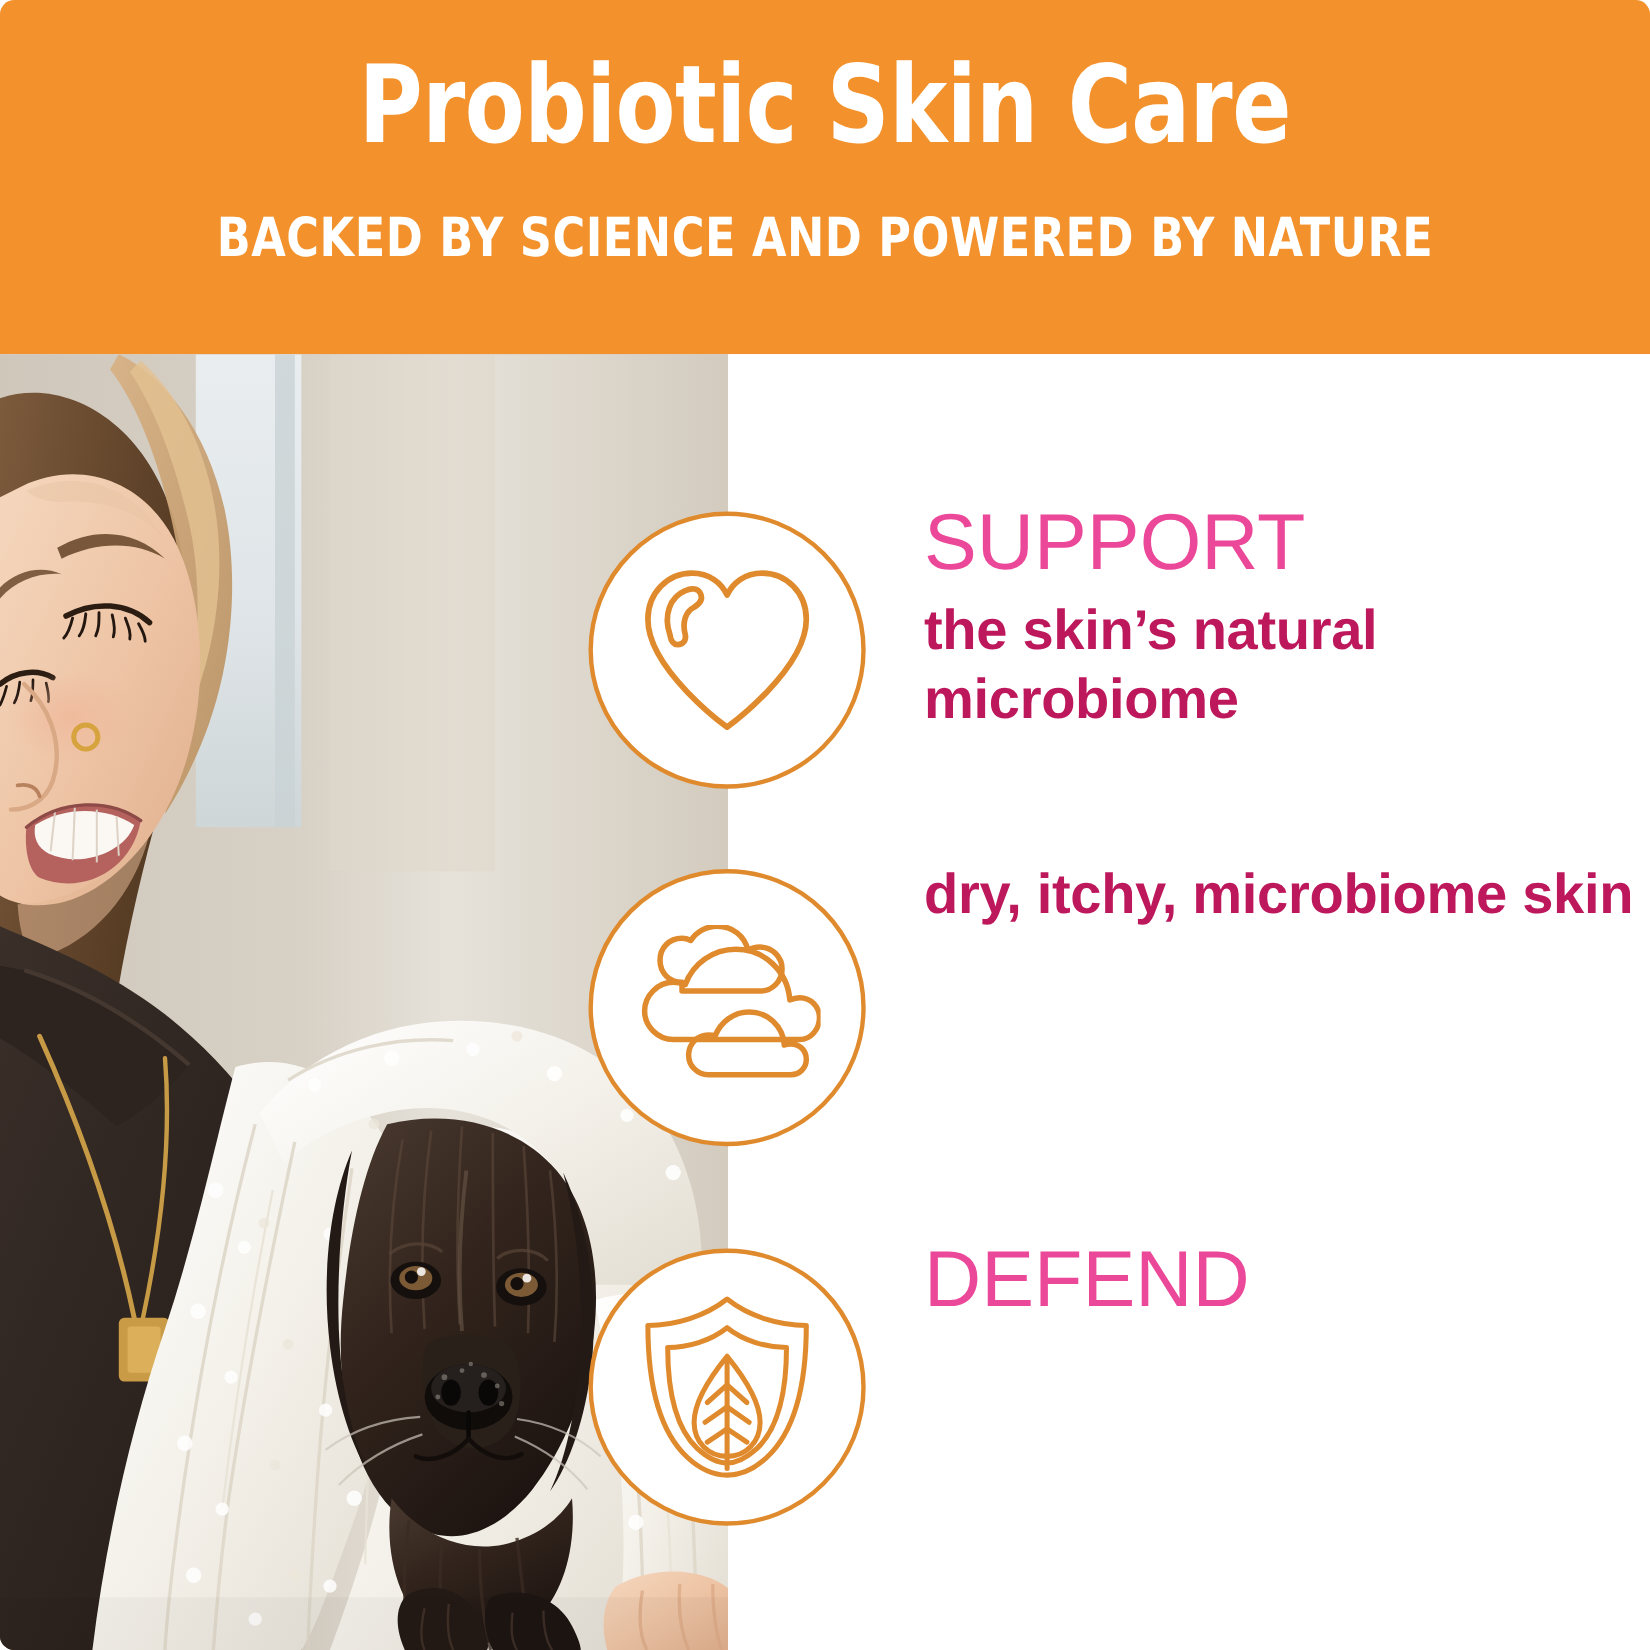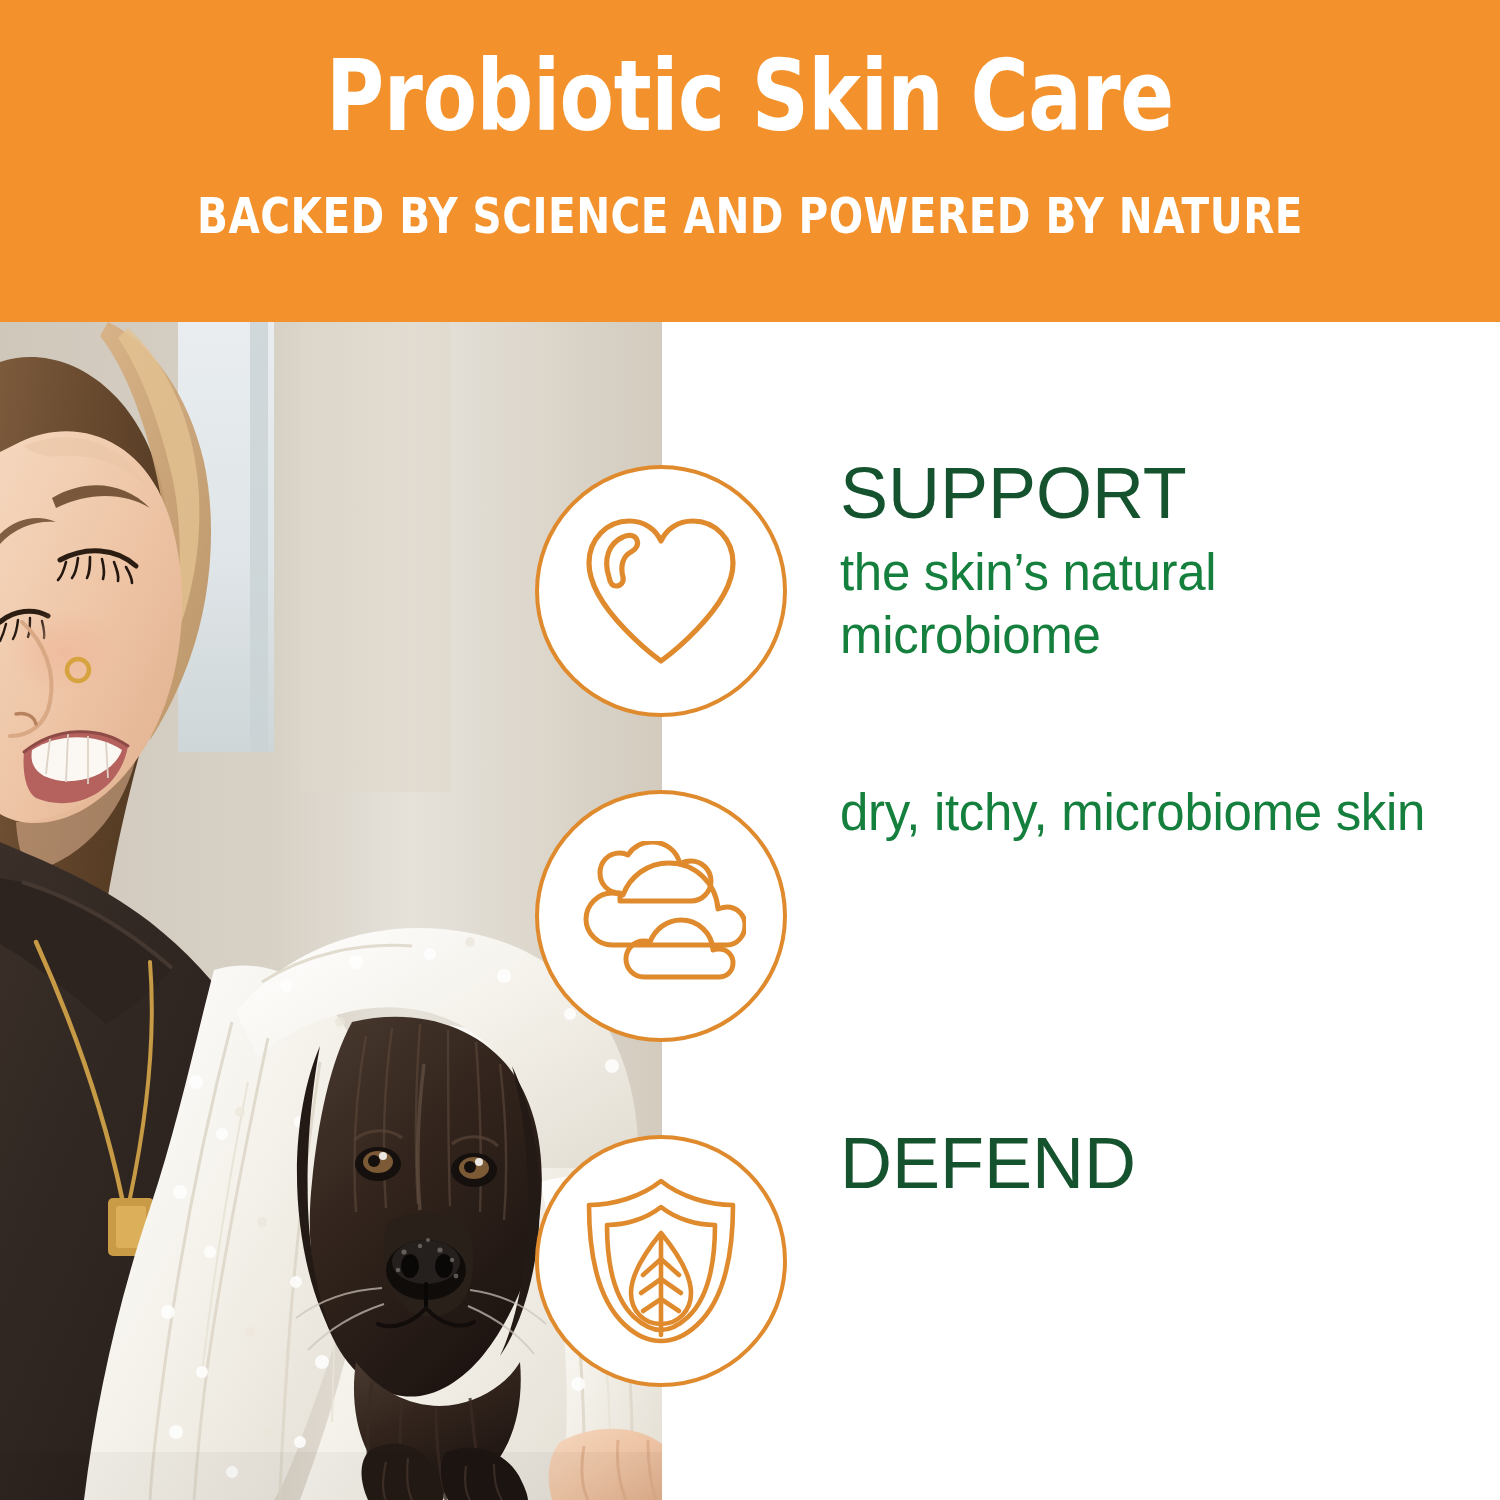--- a/index.html
+++ b/index.html
@@ -12,20 +12,21 @@
     height: 1500px;
     font-family: "Liberation Sans", sans-serif;
     overflow: hidden;
   }
   .poster {
     position: relative;
     width: 1500px;
     height: 1500px;
     background: #ffffff;
     overflow: hidden;
+    border-radius: 13px;
   }
 
   
   .banner {
     position: absolute;
     left: 0; top: 0;
     width: 1500px;
     height: 322px;
     background: #F3922C;
     display: flex;
@@ -105,32 +106,32 @@
   }
   .icon-circle svg { display: block; }
 
   .benefit-text {
     position: absolute;
     left: 178px;
     top: -8px;
     width: 650px;
   }
   .benefit-heading {
-    color: #14532d;
+    color: #ec4899;
     font-family: "Liberation Sans", sans-serif;
     font-weight: 400;
     font-size: 72px;
     line-height: 1.02;
     letter-spacing: 0px;
     margin: 0 0 12px 0;
   }
   .benefit-body {
-    color: #15803d;
+    color: #be185d;
     font-family: "Liberation Sans", sans-serif;
-    font-weight: 400;
+    font-weight: 700;
     font-size: 51px;
     line-height: 1.22;
     letter-spacing: -0.3px;
     margin: 0;
   }
   .benefit-body .ln { display: block; }
 </style>
 </head>
 <body>
 

